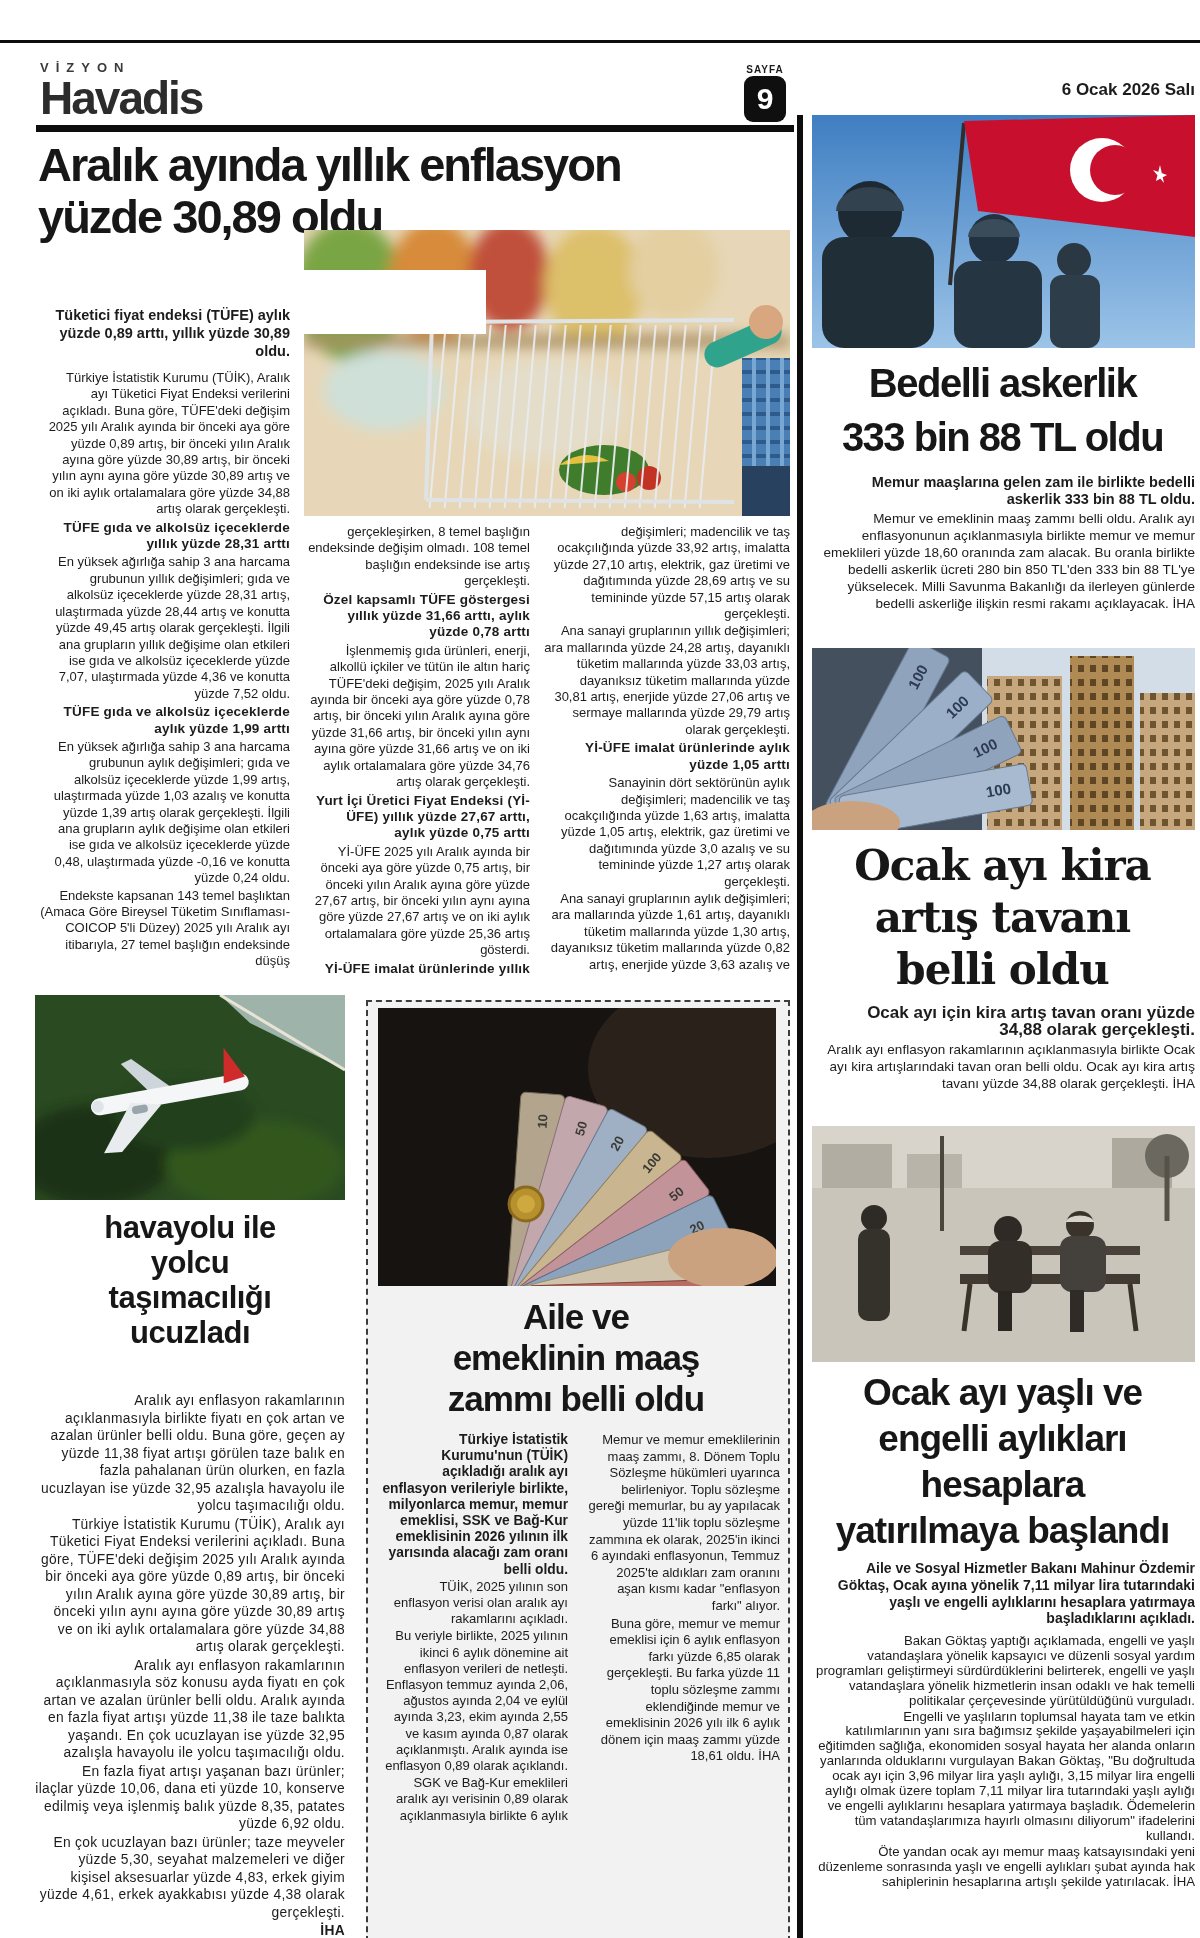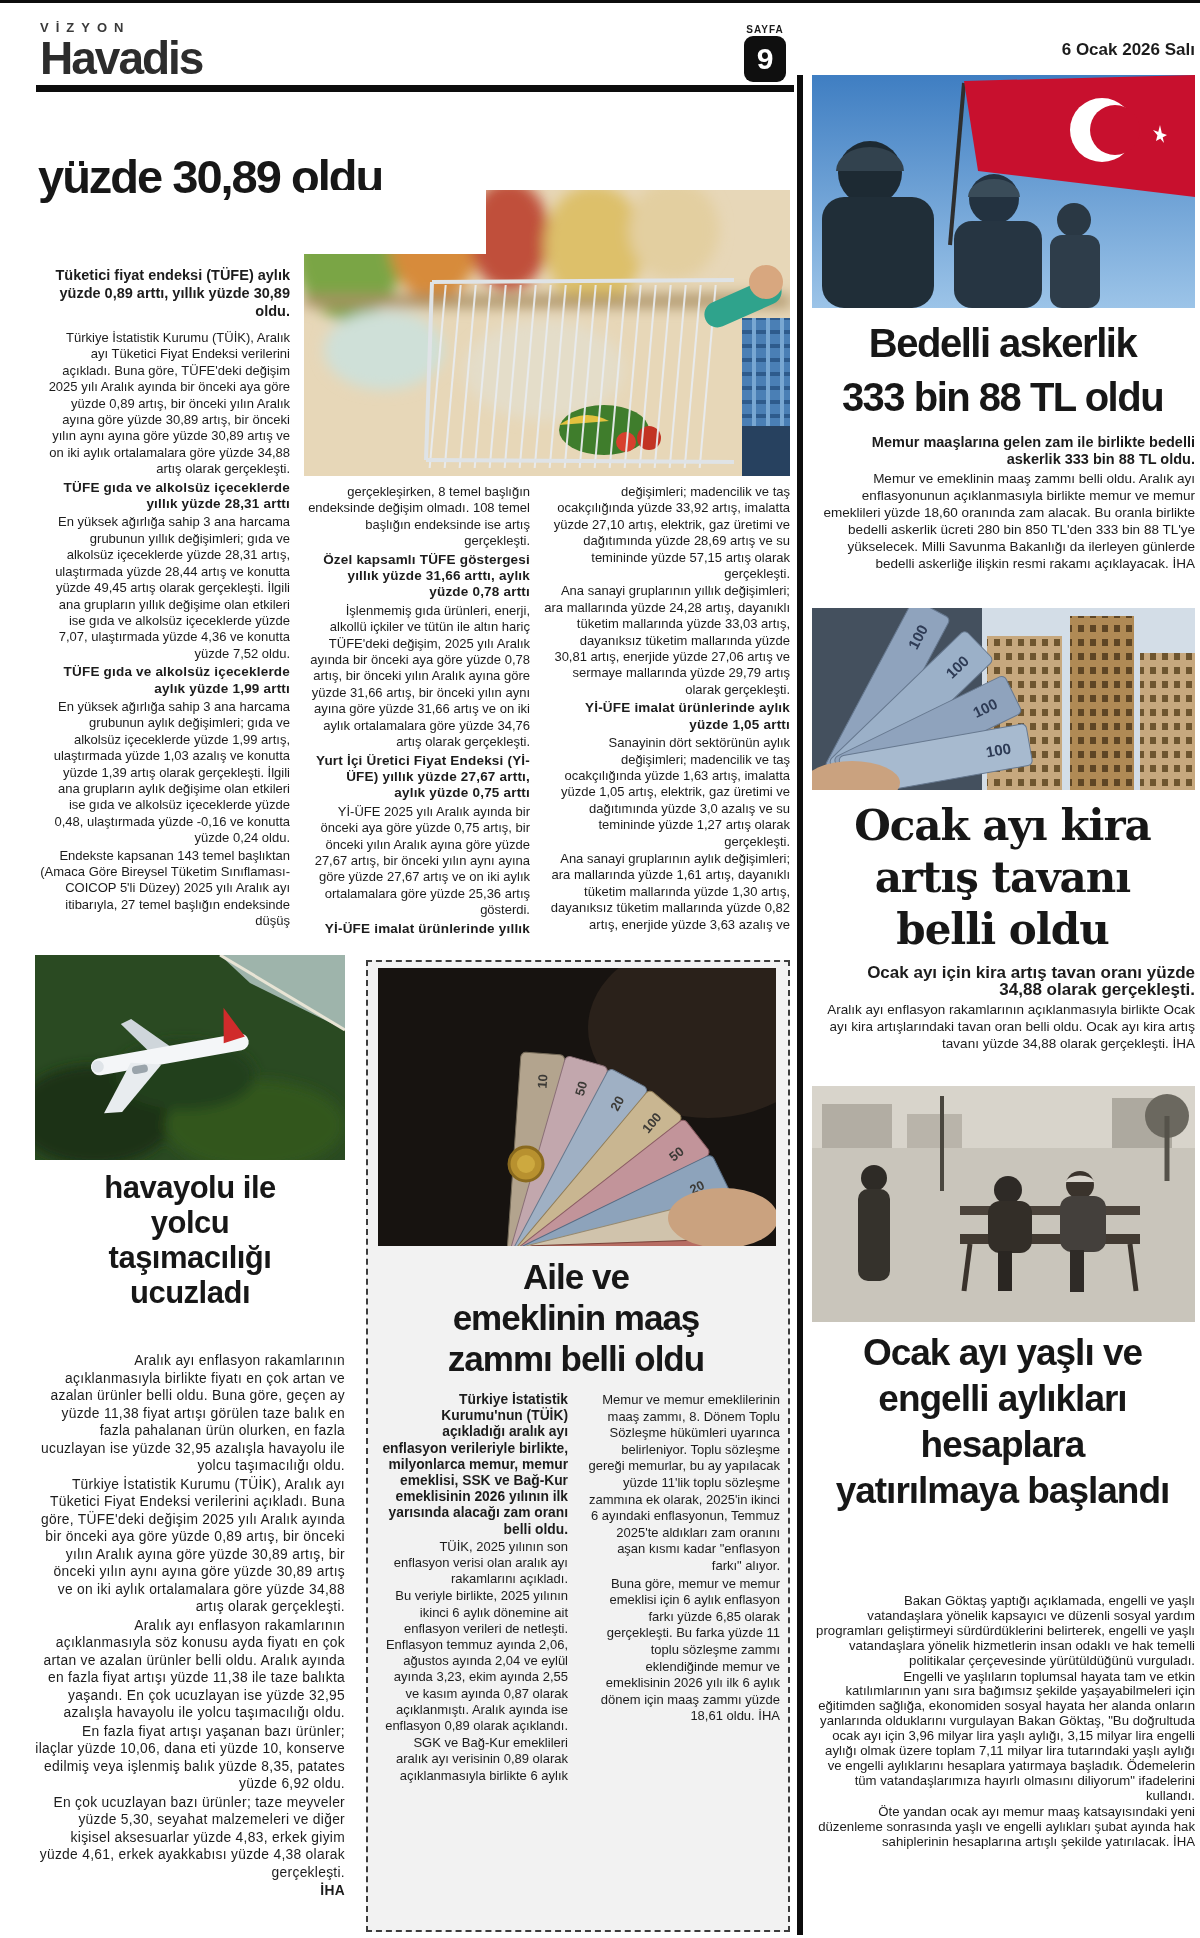--- a/index.html
+++ b/index.html
@@ -1,18 +1,18 @@
 <!DOCTYPE html>
 <html lang="tr"><head>
 <meta charset="utf-8">
 <style>
   html,body{margin:0;padding:0;background:#888;}
   #page{position:relative;width:1200px;height:1938px;background:#ffffff;margin:0 auto;
         font-family:"Liberation Sans", sans-serif;color:#1c1c1c;overflow:hidden;}
-  .abs{position:absolute;}
+  .abs{position:absolute;margin-top:40px;}
   .rule{background:#0d0d0d;}
   
   .brand-top{font-size:13px;font-weight:bold;letter-spacing:7px;color:#3a3a3a;}
   .brand{font-size:46px;font-weight:800;letter-spacing:-2px;color:#2c2c2c;line-height:1;}
   .sayfa{font-size:10px;font-weight:bold;text-align:center;letter-spacing:1px;}
   .badge{background:#0f0f0f;color:#fff;border-radius:9px;text-align:center;
          font-size:30px;font-weight:bold;line-height:46px;}
   .date{font-size:17px;font-weight:bold;text-align:right;}
   
   .hl{font-weight:800;color:#171717;line-height:1.05;}
@@ -47,20 +47,21 @@
     <div class="brand-top">VİZYON</div>
     <div class="brand">Havadis</div>
   </div>
   <div class="abs sayfa" style="left:740px;top:24px;width:50px;">SAYFA</div>
   <div class="abs badge" style="left:744px;top:36px;width:42px;height:46px;">9</div>
   <div class="abs date" style="left:940px;top:40px;width:255px;">6 Ocak 2026 Salı</div>
   <div class="abs rule" style="left:36px;top:85px;width:758px;height:7px;"></div>
 
   <div class="abs rule" style="left:797px;top:75px;width:6px;height:1860px;"></div>
 
+  <div class="abs hl hl-main" style="left:38px;top:100px;">Aralık ayında yıllık enflasyon</div>
   <div class="abs hl hl-main" style="left:38px;top:152px;">yüzde 30,89 oldu</div>
 
   <div class="abs photo" style="left:304px;top:190px;width:486px;height:286px;">
     <svg width="486" height="286" viewBox="0 0 486 286">
       <defs>
         <filter id="b1">
             <feGaussianBlur stdDeviation="7"></feGaussianBlur>
           </filter>
         <pattern id="plaid" width="14" height="14" patternUnits="userSpaceOnUse">
           <rect width="14" height="14" fill="#4a7fb5"></rect>
@@ -266,20 +267,23 @@
       <rect x="46" y="103" width="32" height="92" rx="10" fill="#35322c"></rect>
     </svg>
   </div>
 
   <div class="abs hl hl-center hl-yasli" style="left:806px;top:1330px;width:393px;">
     <div>Ocak ayı yaşlı ve</div>
     <div>engelli aylıkları</div>
     <div>hesaplara</div>
     <div>yatırılmaya başlandı</div>
   </div>
+  <div class="abs bodytxt" style="left:812px;top:1520px;width:383px;height:70px;font-size:14px;line-height:16.8px;">
+    <p class="lead">Aile ve Sosyal Hizmetler Bakanı Mahinur Özdemir Göktaş, Ocak ayına yönelik 7,11 milyar lira tutarındaki yaşlı ve engelli aylıklarını hesaplara yatırmaya başladıklarını açıkladı.</p>
+  </div>
   <div class="abs bodytxt" style="left:812px;top:1594px;width:383px;height:340px;font-size:13.2px;line-height:14.9px;">
     <p>Bakan Göktaş yaptığı açıklamada, engelli ve yaşlı vatandaşlara yönelik kapsayıcı ve düzenli sosyal yardım programları geliştirmeyi sürdürdüklerini belirterek, engelli ve yaşlı vatandaşlara yönelik hizmetlerin insan odaklı ve hak temelli politikalar çerçevesinde yürütüldüğünü vurguladı.</p>
     <p>Engelli ve yaşlıların toplumsal hayata tam ve etkin katılımlarının yanı sıra bağımsız şekilde yaşayabilmeleri için eğitimden sağlığa, ekonomiden sosyal hayata her alanda onların yanlarında olduklarını vurgulayan Bakan Göktaş, "Bu doğrultuda ocak ayı için 3,96 milyar lira yaşlı aylığı, 3,15 milyar lira engelli aylığı olmak üzere toplam 7,11 milyar lira tutarındaki yaşlı aylığı ve engelli aylıklarını hesaplara yatırmaya başladık. Ödemelerin tüm vatandaşlarımıza hayırlı olmasını diliyorum" ifadelerini kullandı.</p>
     <p>Öte yandan ocak ayı memur maaş katsayısındaki yeni düzenleme sonrasında yaşlı ve engelli aylıkları şubat ayında hak sahiplerinin hesaplarına artışlı şekilde yatırılacak. İHA</p>
   </div>
 
   <div class="abs photo" style="left:35px;top:955px;width:310px;height:205px;">
     <svg width="310" height="205" viewBox="0 0 310 205">
       <defs>
           <filter id="b2">

